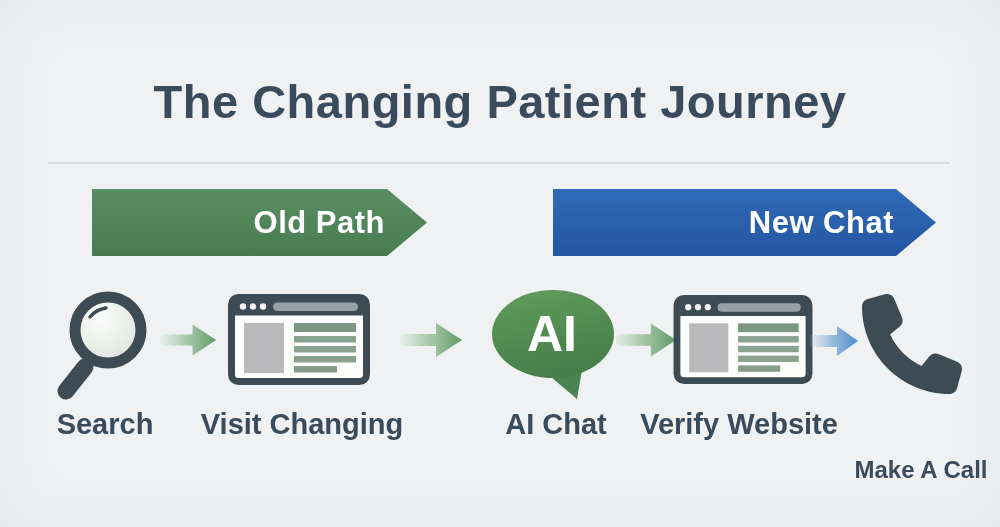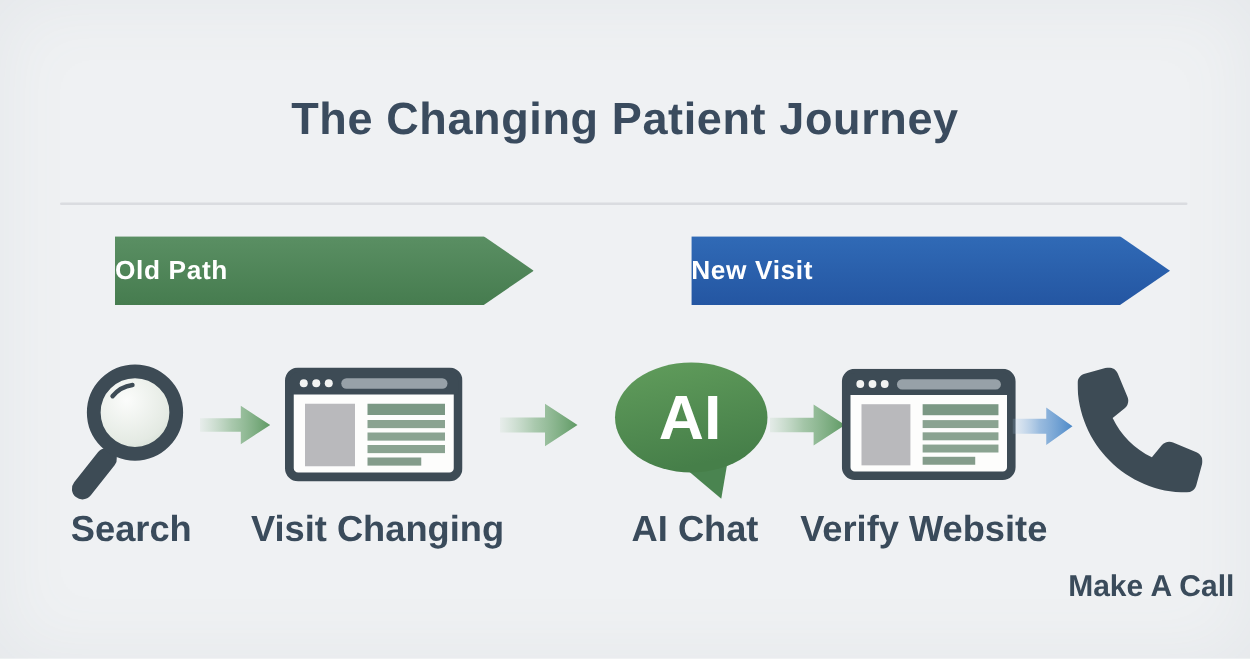--- a/index.html
+++ b/index.html
@@ -8,33 +8,33 @@
     width:1000px;height:527px;
     background:linear-gradient(180deg,#f3f4f6 0%,#eef0f2 55%,#ecef f1 100%);
     background-color:#eff1f3;
     overflow:hidden;
     font-family:"Liberation Sans", sans-serif;
     box-shadow:inset 0 0 60px rgba(120,130,140,0.08);
   }
   .title{
     position:absolute;top:74px;left:0;width:100%;
     margin:0;text-align:center;
-    font-size:36px;font-weight:700;letter-spacing:0.5px;
+    font-size:47px;font-weight:700;letter-spacing:0.5px;
     color:#3a4b5e;
   }
   .divider{
     position:absolute;top:162px;left:48px;width:902px;height:2px;
     background:#dadce0;border-radius:1px;
   }
   .banner{
-    position:absolute;top:189px;height:55px;
-    display:flex;align-items:center;justify-content:flex-start;
+    position:absolute;top:189px;height:67px;
+    display:flex;align-items:center;justify-content:flex-end;
     padding-right:42px;box-sizing:border-box;
     clip-path:polygon(0 0, calc(100% - 40px) 0, 100% 50%, calc(100% - 40px) 100%, 0 100%);
-    color:#ffffff;font-size:21px;font-weight:700;letter-spacing:0.5px;
+    color:#ffffff;font-size:31px;font-weight:700;letter-spacing:0.5px;
   }
   .banner-old{left:92px;width:335px;background:linear-gradient(180deg,#5a8f63,#467c4f);}
   .banner-new{left:553px;width:383px;background:linear-gradient(180deg,#306ab6,#2456a2);}
   .icon{position:absolute;}
   .step-label{
     position:absolute;top:408px;transform:translateX(-50%);
     white-space:nowrap;
     font-size:29px;font-weight:600;color:#3a4b5b;
   }
   .lbl-0{left:105px;}
@@ -50,21 +50,21 @@
 
   <h1 class="title">The Changing Patient Journey</h1>
 
   <div class="divider"></div>
 
   <div class="banner banner-old">
     <span>Old Path</span>
   </div>
 
   <div class="banner banner-new">
-    <span>New Visit</span>
+    <span>New Chat</span>
   </div>
 
   <svg class="icon" style="left:50px;top:287px;" width="108" height="116" viewBox="0 0 108 116">
     <defs>
       <radialGradient id="glassGrad" cx="40%" cy="35%" r="75%">
         <stop offset="0%" stop-color="#fbfcfb"></stop>
         <stop offset="70%" stop-color="#e4eae3"></stop>
         <stop offset="100%" stop-color="#ccd8cd"></stop>
       </radialGradient>
     </defs>

